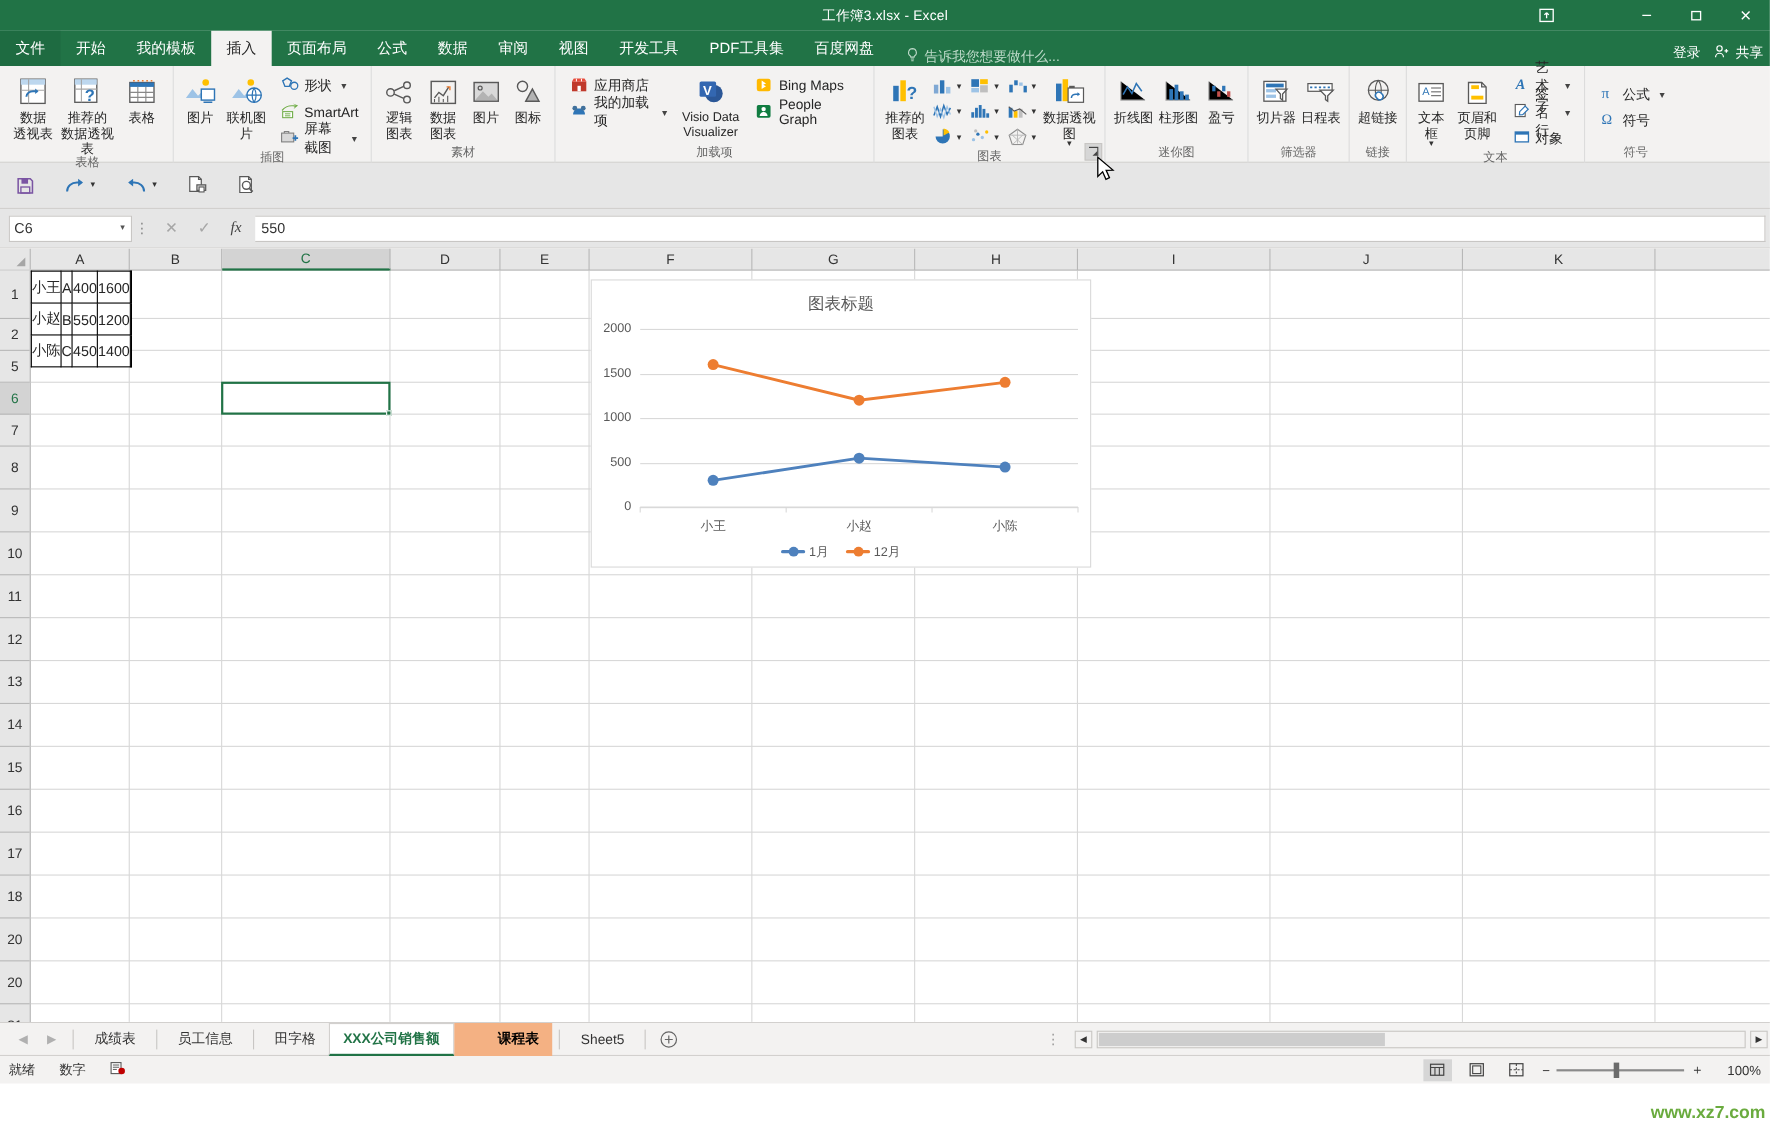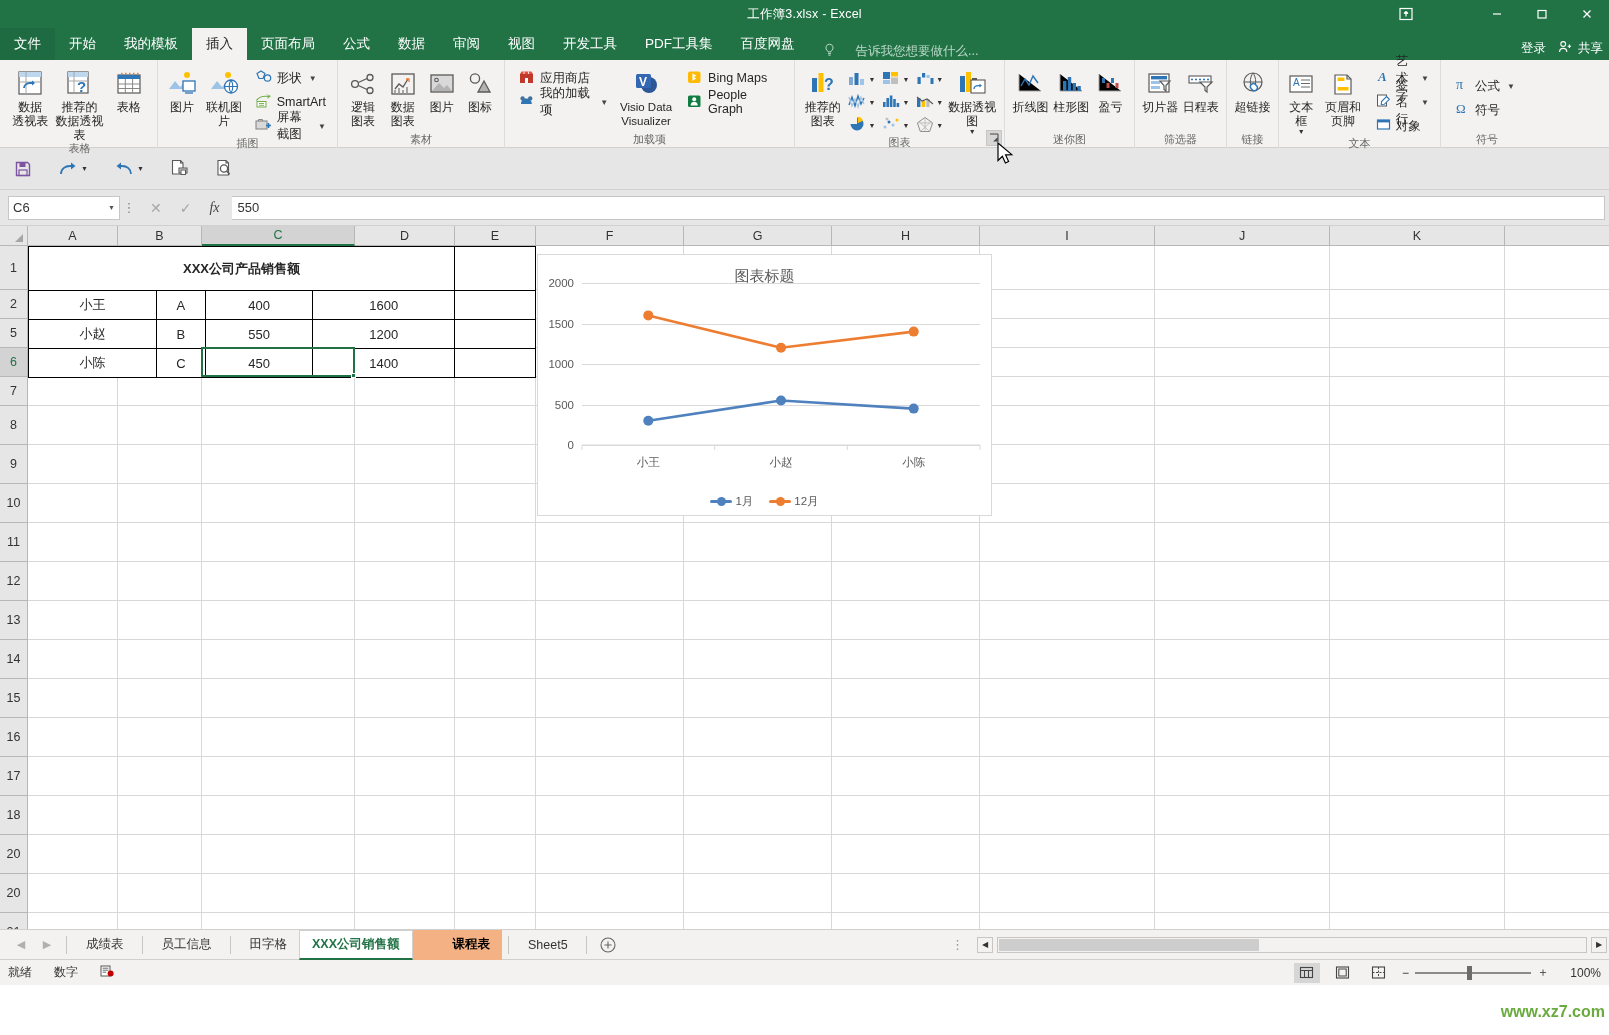--- a/index.html
+++ b/index.html
@@ -21,21 +21,21 @@
             color:#fff; font-size:14px; }
   .ribbon-opt{ position:absolute; right:186px; top:0; height:28px; width:34px;
                display:flex; align-items:center; justify-content:center; }
 
   
   .tabsrow{ height:32px; background:#217346; display:flex; align-items:flex-end; position:relative; }
   .tab{ height:32px; padding:0 14px; display:flex; align-items:center; color:#fff;
         font-size:13.5px; white-space:nowrap; }
   .tab.active{ background:#f3f2f1; color:#262626; }
   .tab.file{ background:#1e6b41; }
-  .tellme{ display:flex; align-items:center; gap:20px; color:#bcd9c8; font-size:12.5px;
+  .tellme{ display:flex; align-items:center; gap:5px; color:#bcd9c8; font-size:12.5px;
            margin-left:14px; }
   .tellme svg{ flex:0 0 auto; }
   .topright{ position:absolute; right:6px; bottom:3px; display:flex; align-items:center; gap:12px;
              color:#fff; font-size:12.5px; }
   .share{ display:flex; align-items:center; gap:5px; }
 
   
   .ribbon{ height:88px; background:#f3f2f1; border-bottom:1px solid #d2d0ce;
            display:flex; position:relative; padding-left:2px; }
   .rgroup{ position:relative; display:flex; flex-direction:column; justify-content:flex-start;
@@ -843,24 +843,20 @@
       <div class="gline-h" style="top:432px"></div>
       <div class="gline-h" style="top:471px"></div>
       <div class="gline-h" style="top:510px"></div>
       <div class="gline-h" style="top:549px"></div>
       <div class="gline-h" style="top:588px"></div>
       <div class="gline-h" style="top:627px"></div>
       <div class="gline-h" style="top:666px"></div>
 
       <table class="dtable">
         <tbody>
-            <tr>
-          <td class="t-title" colspan="4" style="width:426px;height:44px">XXX公司产品销售额</td>
-          <td style="width:81px;height:44px"></td>
-        </tr>
         <tr>
           <td class="t-name" style="height:29px">小王</td>
           <td class="t-name">A</td>
           <td class="t-num">400</td>
           <td class="t-num">1600</td>
           <td></td>
         </tr>
         <tr>
           <td class="t-name" style="height:29px">小赵</td>
           <td class="t-name">B</td>
@@ -877,21 +873,21 @@
         </tr>
       </tbody>
         </table>
 
       <div class="selbox" style="left:173px; top:101px; width:154px; height:30px">
         <div class="handle"></div>
       </div>
 
       <div class="chartobj" style="left:509px; top:8px; width:455px; height:262px">
         <div class="ch-title">图表标题</div>
-        <div class="plot" style="position:absolute; left:0; top:18px; width:455px; height:190px">
+        <div class="plot" style="position:absolute; left:0; top:34px; width:455px; height:190px">
 
           <div class="ytick" style="top:10px; left:0">2000</div>
           <div class="hgrid" style="top:10px; left:44px; width:398px"></div>
           <div class="ytick" style="top:50.5px; left:0">1500</div>
           <div class="hgrid" style="top:50.5px; left:44px; width:398px"></div>
           <div class="ytick" style="top:91px; left:0">1000</div>
           <div class="hgrid" style="top:91px; left:44px; width:398px"></div>
           <div class="ytick" style="top:131.5px; left:0">500</div>
           <div class="hgrid" style="top:131.5px; left:44px; width:398px"></div>
           <div class="ytick" style="top:172px; left:0">0</div>

